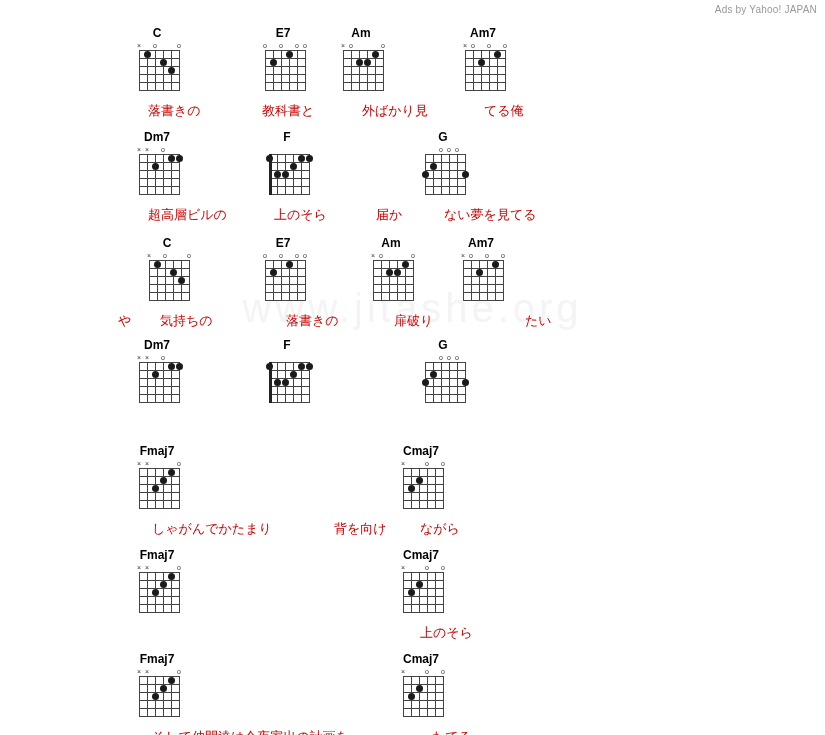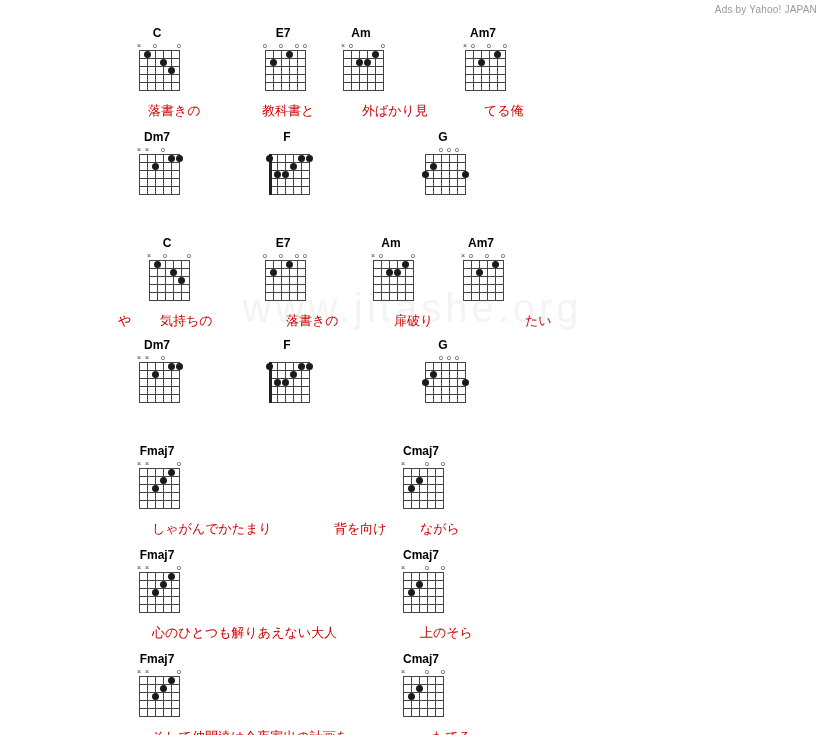--- a/index.html
+++ b/index.html
@@ -334,20 +334,26 @@
               </div>
               <div class="dot" style="left: 7px; top: 25px;"></div>
               <div class="dot" style="left: 15px; top: 17px;"></div>
               <div class="dot" style="left: 47px; top: 25px;"></div>
               <div class="marker" style="left: 38px; top: 0px;">o</div>
               <div class="marker" style="left: 30px; top: 0px;">o</div>
               <div class="marker" style="left: 22px; top: 0px;">o</div>
             </div>
           </div>
         </div>
+        <div class="lyric-row">
+          <div class="lyric" style="left: 148px;">超高層ビルの</div>
+          <div class="lyric" style="left: 274px;">上のそら</div>
+          <div class="lyric" style="left: 376px;">届か</div>
+          <div class="lyric" style="left: 444px;">ない夢を見てる</div>
+        </div>
       </div>
       <div class="line-block" style="position: absolute; left: 0px; top: 236px; width: 825px;">
         <div class="chord-row">
           <div class="chord" style="left: 136px;">
             <div class="chord-name">C</div>
             <div class="grid-wrap">
               <div class="grid">
                 <div class="vline" style="left: 0px;"></div>
                 <div class="vline" style="left: 8px;"></div>
                 <div class="vline" style="left: 16px;"></div>
@@ -637,21 +643,20 @@
               </div>
               <div class="dot" style="left: 23px; top: 17px;"></div>
               <div class="dot" style="left: 15px; top: 25px;"></div>
               <div class="marker" style="left: 46px; top: 0px;">o</div>
               <div class="marker" style="left: 30px; top: 0px;">o</div>
               <div class="marker" style="left: 6px; top: 0px;">×</div>
             </div>
           </div>
         </div>
         <div class="lyric-row">
-          <div class="lyric" style="left: 152px;">心のひとつも解りあえない大人</div>
           <div class="lyric" style="left: 420px;">上のそら</div>
         </div>
       </div>
       <div class="line-block" style="position: absolute; left: 0px; top: 652px; width: 825px;">
         <div class="chord-row">
           <div class="chord" style="left: 126px;">
             <div class="chord-name">Fmaj7</div>
             <div class="grid-wrap">
               <div class="grid">
                 <div class="vline" style="left: 0px;"></div>

